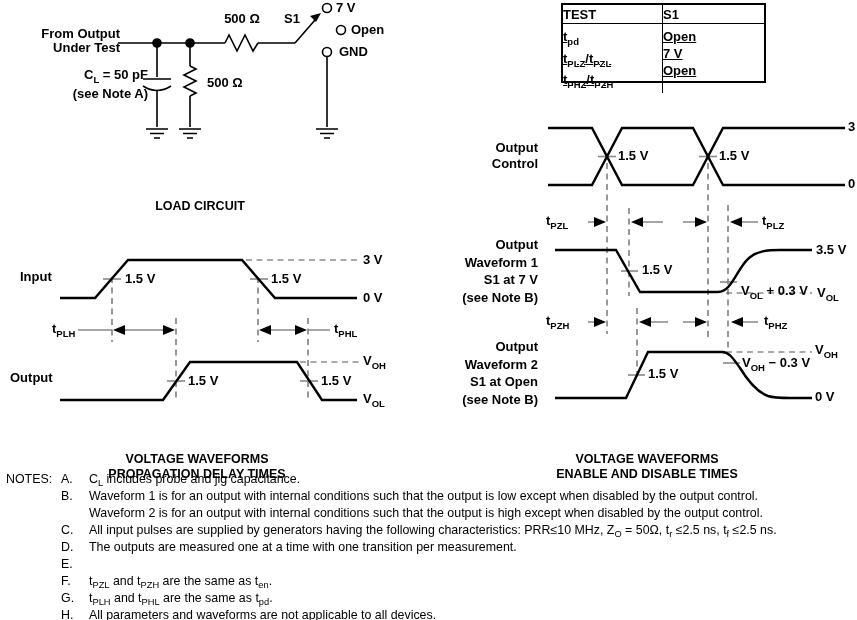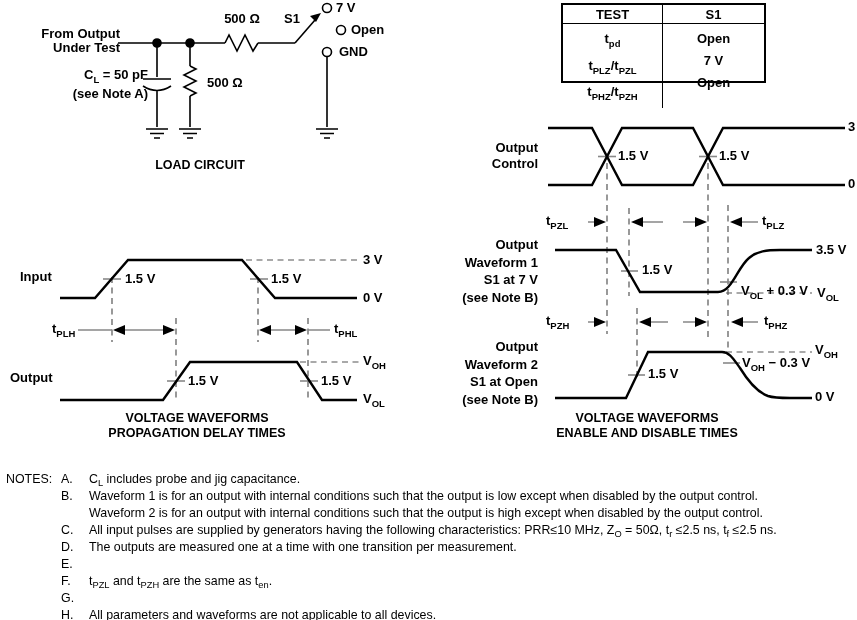--- a/index.html
+++ b/index.html
@@ -2,29 +2,29 @@
 <html><head>
 <meta charset="utf-8">
 <style>
   html,body{margin:0;padding:0;background:#fff;}
   #page{position:relative;width:857px;height:620px;background:#fff;overflow:hidden;
         font-family:"Liberation Sans",sans-serif;color:#000;}
   .lbl{position:absolute;font-size:13px;font-weight:700;line-height:14px;white-space:nowrap;}
   .lbl sub{font-size:9.5px;}
   .r{text-align:right;}
   .c{text-align:center;}
-  .title{position:absolute;font-size:12.5px;font-weight:700;line-height:15px;text-align:center;white-space:nowrap;}
+  .title{position:absolute;font-size:12.5px;font-weight:700;line-height:15px;text-align:center;white-space:nowrap;margin-top:41px;}
   svg{position:absolute;left:0;top:0;}
   
   .test-table{position:absolute;left:561px;top:3px;width:201px;height:76px;border:2px solid #000;
               display:grid;grid-template-columns:100px 101px;grid-template-rows:19px 1fr;
               font-size:13px;font-weight:700;}
-  .tt-cell{text-align:center;}
+  .tt-cell{}
   .tt-h{line-height:19px;border-bottom:1.5px solid #000;}
-  .tt-b{padding-top:4px;line-height:22px;}
+  .tt-b{padding-top:4px;line-height:17px;text-decoration:underline;}
   .tt-divL{border-right:1.5px solid #000;}
   .tt-cell sub{font-size:9.5px;}
   
   .note-line{position:absolute;left:4px;width:857px;height:17px;font-size:12.4px;font-weight:400;
              line-height:16px;white-space:nowrap;}
   .note-line sub{font-size:9.3px;}
   .nheading{position:absolute;left:2px;}
   .nletter{position:absolute;left:57px;}
   .ntext{position:absolute;left:85px;}
   .ncont{position:absolute;left:85px;}
@@ -253,20 +253,21 @@
     </div>
     <div class="note-line" style="top:556px;">
       <span class="nletter">E.</span>
     </div>
     <div class="note-line" style="top:573px;">
       <span class="nletter">F.</span>
       <span class="ntext">t<sub>PZL</sub> and t<sub>PZH</sub> are the same as t<sub>en</sub>.</span>
     </div>
     <div class="note-line" style="top:590px;">
       <span class="nletter">G.</span>
+      <span class="ntext">t<sub>PLH</sub> and t<sub>PHL</sub> are the same as t<sub>pd</sub>.</span>
     </div>
     <div class="note-line" style="top:607px;">
       <span class="nletter">H.</span>
       <span class="ntext">All parameters and waveforms are not applicable to all devices.</span>
     </div>
   </div>
 
 </div>
 
 </body></html>

